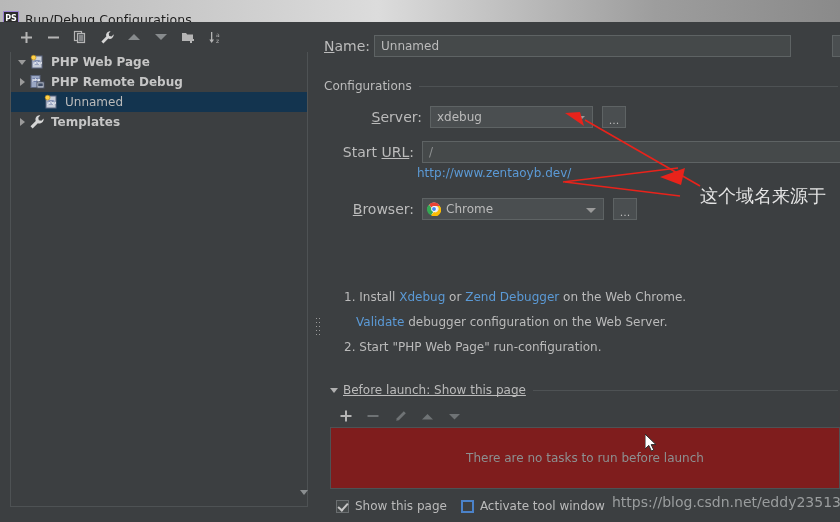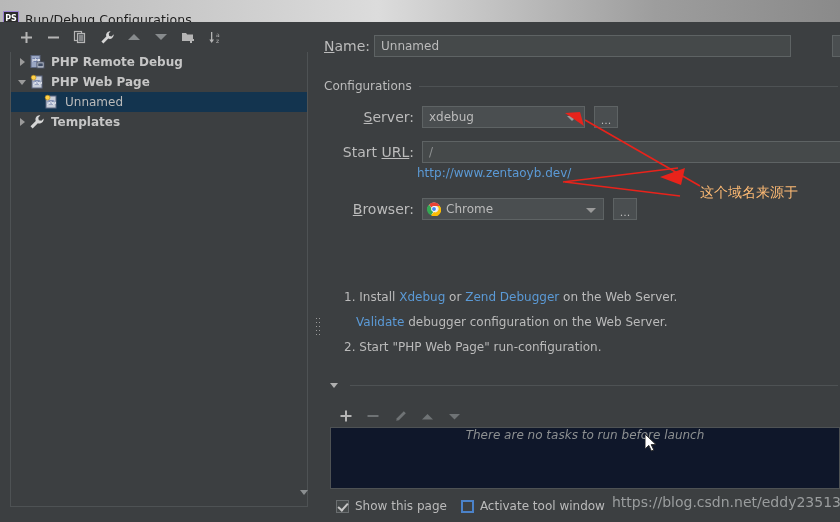--- a/index.html
+++ b/index.html
@@ -120,43 +120,43 @@
   .gtri{
     width:0;height:0;border-top:5px solid #b0b0b0;
     border-left:4px solid transparent;border-right:4px solid transparent;
     margin-right:5px;
   }
 
   .link{color:#5b9ad6;}
   .step{position:absolute;font-size:12px;color:#bbbbbb;white-space:nowrap;}
 
   .task-box{
-    position:absolute;background:#0f172a;border:1px solid #4e5254;
-    box-sizing:border-box;display:flex;align-items:flex-start;justify-content:center;font-style:italic;
+    position:absolute;background:#7f1d1d;border:1px solid #4e5254;
+    box-sizing:border-box;display:flex;align-items:center;justify-content:center;
   }
   .task-empty{color:#8d9091;font-size:12px;}
 
   .cb{
     width:13px;height:13px;background:#45494a;border:1px solid #6a6e70;
     box-sizing:border-box;position:relative;flex:0 0 13px;
   }
   .cb.checked::after{
     content:"";position:absolute;left:3px;top:0px;width:4px;height:8px;
     border:solid #c7c7c7;border-width:0 2px 2px 0;transform:rotate(42deg);
   }
   .cb.focus{border:2px solid #4b82c9;background:#3c3f41;}
 
   .watermark{
     position:absolute;color:#9a9d9e;font-size:14px;white-space:nowrap;
   }
 
   
   .anno{position:absolute;left:0;top:0;width:840px;height:522px;pointer-events:none;}
   .anno-text{
-    position:absolute;color:#fdba74;font-size:14px;white-space:nowrap;
+    position:absolute;color:#e5e5e5;font-size:18px;white-space:nowrap;
     font-family:"DejaVu Sans",sans-serif;
   }
 
   .cursor{position:absolute;width:14px;height:20px;}
 
   .edge-btn{
     position:absolute;background:#4a4e50;border:1px solid #5e6364;
     box-sizing:border-box;
   }
 </style>
@@ -221,52 +221,52 @@
           <svg width="15" height="15" viewBox="0 0 15 15">
             <rect x="3" y="2" width="1.3" height="9" fill="#b5b5b5"></rect>
             <polygon points="3.65,13 1.3,9.5 6,9.5" fill="#b5b5b5"></polygon>
             <text x="8" y="7" font-size="6" fill="#b5b5b5" font-family="DejaVu Sans">a</text>
             <text x="8" y="13" font-size="6" fill="#b5b5b5" font-family="DejaVu Sans">z</text>
           </svg>
         </div>
       </div>
 
       <div class="tree-box">
+
+        <div class="tree-row">
+          <span class="twisty">
+              <span class="tri-down"></span>
+            </span>
+          <span class="t-icon">
+            <svg width="16" height="16" viewBox="0 0 16 16">
+              <rect x="3" y="2" width="10" height="12" fill="#c9cfda" stroke="#5c6780" stroke-width="1"></rect>
+              <rect x="4" y="6.2" width="8" height="4.2" rx="2" fill="#6f7fa8"></rect>
+              <text x="4.3" y="9.7" font-size="4" fill="#ffffff" font-family="DejaVu Sans" font-weight="bold">php</text>
+              <circle cx="4.6" cy="3.6" r="2.4" fill="#ffd24a" stroke="#b8860b" stroke-width=".6"></circle>
+            </svg>
+          </span>
+          <span class="tree-label bold">PHP Web Page</span>
+        </div>
 
         <div class="tree-row">
           <span class="twisty">
               <span class="tri-right"></span>
             </span>
           <span class="t-icon">
             <svg width="16" height="16" viewBox="0 0 16 16">
               <rect x="2" y="1.5" width="9" height="12" fill="#9aa7c4" stroke="#5c6780" stroke-width="1"></rect>
               <rect x="3" y="4" width="7" height="4" rx="2" fill="#6f7fa8"></rect>
               <text x="3.3" y="7.4" font-size="3.7" fill="#ffffff" font-family="DejaVu Sans" font-weight="bold">php</text>
               <rect x="8" y="8" width="7" height="6" fill="#cfd5e0" stroke="#4c5468" stroke-width="1"></rect>
               <rect x="9.2" y="9.3" width="4.6" height="3" fill="#3d4a63"></rect>
             </svg>
           </span>
           <span class="tree-label bold">PHP Remote Debug</span>
         </div>
 
-        <div class="tree-row">
-          <span class="twisty">
-              <span class="tri-down"></span>
-            </span>
-          <span class="t-icon">
-            <svg width="16" height="16" viewBox="0 0 16 16">
-              <rect x="3" y="2" width="10" height="12" fill="#c9cfda" stroke="#5c6780" stroke-width="1"></rect>
-              <rect x="4" y="6.2" width="8" height="4.2" rx="2" fill="#6f7fa8"></rect>
-              <text x="4.3" y="9.7" font-size="4" fill="#ffffff" font-family="DejaVu Sans" font-weight="bold">php</text>
-              <circle cx="4.6" cy="3.6" r="2.4" fill="#ffd24a" stroke="#b8860b" stroke-width=".6"></circle>
-            </svg>
-          </span>
-          <span class="tree-label bold">PHP Web Page</span>
-        </div>
-
         <div class="tree-row selected">
           <span class="twisty"></span>
           <span class="twisty"></span>
           <span class="t-icon">
             <svg width="16" height="16" viewBox="0 0 16 16">
               <rect x="3" y="2" width="10" height="12" fill="#c9cfda" stroke="#5c6780" stroke-width="1"></rect>
               <rect x="4" y="6.2" width="8" height="4.2" rx="2" fill="#6f7fa8"></rect>
               <text x="4.3" y="9.7" font-size="4" fill="#ffffff" font-family="DejaVu Sans" font-weight="bold">php</text>
               <circle cx="4.6" cy="3.6" r="2.4" fill="#ffd24a" stroke="#b8860b" stroke-width=".6"></circle>
             </svg>
@@ -308,21 +308,21 @@
       <div class="row" style="left:2px;top:13px;">
         <span class="fld-label" style="width:42px;"><u>N</u>ame:</span>
         <span class="textfield" style="width:417px;margin-left:8px;">Unnamed</span>
       </div>
 
       <div class="group-title" style="left:2px;top:57px;width:514px;">
         <span>Configurations</span>
         <span class="gline"></span>
       </div>
 
-      <div class="row" style="left:2px;top:84px;align-items:center;">
+      <div class="row" style="left:10px;top:84px;align-items:center;">
         <span class="fld-label" style="width:90px;"><u>S</u>erver:</span>
         <span class="combo" style="width:163px;margin-left:8px;">
           <span>xdebug</span>
           <span class="arrow"></span>
         </span>
         <span class="ellipsis-btn" style="margin-left:9px;">...</span>
       </div>
 
       <div class="row" style="left:2px;top:119px;">
         <span class="fld-label" style="width:90px;">Start <u>URL</u>:</span>
@@ -345,31 +345,32 @@
             <circle cx="8" cy="8" r="2.2" fill="#4285f4"></circle>
           </svg>
           <span>Chrome</span>
           <span class="arrow"></span>
         </span>
         <span class="ellipsis-btn" style="margin-left:9px;">...</span>
       </div>
 
 
       <div class="step" style="left:22px;top:268px;">
-        <span>1. Install </span><span class="link">Xdebug</span><span> or </span><span class="link">Zend Debugger</span><span> on the Web Server.</span>
+        <span>1. Install </span><span class="link">Xdebug</span><span> or </span><span class="link">Zend Debugger</span><span> on the Web Chrome.</span>
       </div>
 
       <div class="step" style="left:34px;top:293px;">
         <span class="link">Validate</span><span> debugger configuration on the Web Server.</span>
       </div>
 
       <div class="step" style="left:22px;top:318px;">2. Start "PHP Web Page" run-configuration.</div>
 
       <div class="group-title" style="left:8px;top:361px;width:508px;">
         <span class="gtri"></span>
+        <span style="text-decoration:underline;text-decoration-skip-ink:none;">Before launch: Show this page</span>
         <span class="gline"></span>
       </div>
 
       <div style="position:absolute;left:12px;top:382px;display:flex;align-items:center;">
         <span class="tb-btn">
           <svg width="12" height="12" viewBox="0 0 12 12">
             <rect x="5" y="0.5" width="2" height="11" fill="#b5b5b5"></rect>
               <rect x="0.5" y="5" width="11" height="2" fill="#b5b5b5"></rect>
           </svg>
         </span>

